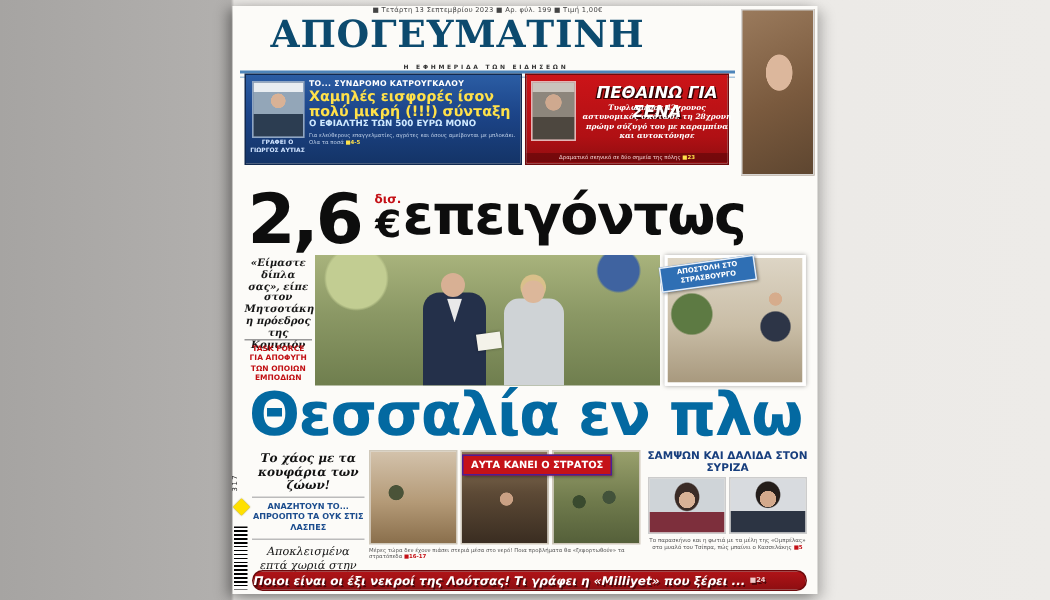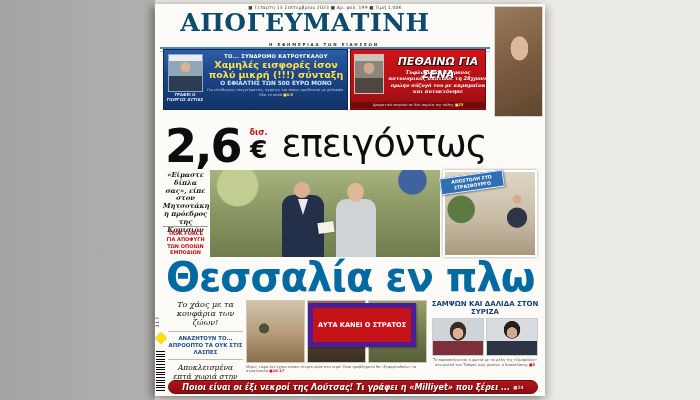--- a/index.html
+++ b/index.html
@@ -33,21 +33,21 @@
   .promoL{top:45px;left:8px;width:185px;height:61px;
           background:linear-gradient(180deg,#2b5da4 0%,#1c4488 45%,#143467 100%);
           border:1px solid #11294f;box-sizing:border-box;}
   .promoL .thumb{position:absolute;left:4px;top:4px;width:33px;height:36px;border:1px solid #8fa6c4;
       background-color:#5b6a7c;
       background-image:
         radial-gradient(circle 7px at 50% 34%,#d9b296 68%,rgba(0,0,0,0) 72%),
         linear-gradient(180deg,#e9edf1 0 18%,#93a6b8 18% 58%,#2c3d51 58%);}
   .promoL .byline{position:absolute;left:2px;top:42px;width:38px;text-align:center;
       font-size:4px;font-weight:bold;color:#cfe3ff;line-height:1.25;}
-  .promoL .txt{position:absolute;left:42px;top:3px;width:140px;text-align:center;}
+  .promoL .txt{position:absolute;left:42px;top:3px;width:140px;text-align:left;}
   .pl-kicker{font-size:5.2px;font-weight:bold;color:#fff;letter-spacing:.2px;}
   .pl-title{font-size:9.5px;font-weight:bold;color:#ffe14a;line-height:1.02;margin-top:1px;}
   .pl-sub{font-size:5.8px;font-weight:bold;color:#cfe9ff;margin-top:1px;}
   .pl-note{font-size:3.6px;color:#b9cce6;margin-top:2px;line-height:1.2;}
   .pl-ref{color:#ffe14a;font-weight:bold;}
 
   
   .promoR{top:45px;left:195px;width:136px;height:61px;
           background:linear-gradient(180deg,#cc1418 0%,#b01014 70%,#8e0d10 100%);
           border:1px solid #6e0a0c;box-sizing:border-box;}
@@ -67,21 +67,21 @@
   .pr-ref{color:#ffe14a;font-weight:bold;}
 
   
   .deck{top:111px;left:14px;width:364px;font-family:"DejaVu Serif",serif;
         font-weight:bold;font-size:10.5px;color:#111;}
   .headline1{top:121px;left:10px;width:376px;height:44px;white-space:nowrap;color:#0d0d0d;}
   .h1-num{font-size:46px;font-weight:bold;letter-spacing:-2px;line-height:.95;display:inline-block;vertical-align:top;}
   .h1-mid{display:inline-block;vertical-align:top;width:26px;text-align:right;margin-left:1px;}
   .h1-dis{display:block;font-size:8px;font-weight:bold;color:#c41016;margin-top:3px;}
   .h1-euro{display:block;font-size:25px;font-weight:bold;line-height:1;}
-  .h1-rest{font-size:37px;font-weight:normal;letter-spacing:-1px;line-height:1.05;display:inline-block;vertical-align:top;margin-left:14px;}
+  .h1-rest{font-size:37px;font-weight:bold;letter-spacing:-1px;line-height:1.05;display:inline-block;vertical-align:top;margin-left:1px;}
 
   .quote{top:168px;left:8px;width:45px;text-align:center;
          font-family:"DejaVu Serif",serif;font-style:italic;font-weight:bold;
          font-size:6.8px;color:#161616;line-height:1.15;}
   .taskforce{top:222px;left:8px;width:45px;text-align:center;
          font-size:5px;font-weight:bold;color:#c11014;line-height:1.25;
          border-top:1px solid #999;padding-top:3px;}
 
   .mainphoto{top:166px;left:55px;width:230px;height:87px;overflow:hidden;
       background:
@@ -111,41 +111,41 @@
       letter-spacing:-1px;color:#0369a1;line-height:1;white-space:nowrap;}
 
   
   .edgenum{top:312px;left:0px;font-size:4.5px;color:#222;writing-mode:vertical-rl;transform:rotate(180deg);letter-spacing:1px;}
   .diamond{top:330px;left:2px;width:8px;height:8px;background:#ffe000;transform:rotate(45deg);box-shadow:0 0 1px #998400;}
   .barcode{top:347px;left:1px;width:9px;height:42px;
       background:repeating-linear-gradient(180deg,#000 0 1px,#fff 1px 2.6px);}
 
   
   .bcol{top:297px;left:13px;width:75px;text-align:center;}
-  .b-item1{font-family:"DejaVu Serif",serif;font-style:italic;font-weight:normal;font-size:8px;color:#111;line-height:1.1;}
+  .b-item1{font-family:"DejaVu Serif",serif;font-style:italic;font-weight:bold;font-size:8px;color:#111;line-height:1.1;}
   .b-item2{font-size:5.4px;font-weight:bold;color:#1c4d8e;line-height:1.3;margin-top:4px;
       border-top:1px solid #bbb;border-bottom:1px solid #bbb;padding:3px 0;}
   .b-item3{font-family:"DejaVu Serif",serif;font-style:italic;font-size:7.5px;color:#111;margin-top:4px;line-height:1.15;}
 
   
   .army{top:296px;left:91px;width:181px;height:78px;}
   .aphotos{position:absolute;top:0;left:0;width:181px;height:63px;display:flex;gap:2px;}
   .ap{flex:1;border:1px solid #cfc8ba;box-sizing:border-box;}
   .ap1{background:
       radial-gradient(circle 8px at 30% 45%,#4a5338 0 60%,rgba(0,0,0,0) 66%),
       linear-gradient(180deg,#d3c2ab 0%,#b49a77 55%,#8a6f4c 100%);}
   .ap2{background:
       radial-gradient(circle 7px at 52% 52%,#caa184 0 60%,rgba(0,0,0,0) 66%),
       linear-gradient(180deg,#8a7458 0%,#5d4a36 45%,#3a2d21 100%);}
   .ap3{background:
       radial-gradient(circle 7px at 30% 55%,#394a2e 0 60%,rgba(0,0,0,0) 66%),
       radial-gradient(circle 7px at 65% 50%,#42523a 0 60%,rgba(0,0,0,0) 66%),
       linear-gradient(180deg,#99a06c 0%,#6f7a4c 55%,#55603a 100%);}
-  .astrip{position:absolute;top:3px;left:62px;background:#c51218;border:5px solid #4c1d95;
-      color:#fff;font-weight:bold;font-size:6.6px;padding:13px 5px;white-space:nowrap;box-shadow:1px 1px 2px rgba(0,0,0,.35);}
+  .astrip{position:absolute;top:3px;left:62px;background:#c51218;border:1px solid #4c1d95;
+      color:#fff;font-weight:bold;font-size:6.6px;padding:2px 5px;white-space:nowrap;box-shadow:1px 1px 2px rgba(0,0,0,.35);}
   .acap{position:absolute;top:65px;left:0;width:181px;font-size:3.6px;color:#555;line-height:1.2;}
   .acap .ref{color:#c41016;font-weight:bold;}
 
   
   .syriza{top:296px;left:275px;width:110px;text-align:center;}
   .s-title{font-size:7px;font-weight:bold;color:#173e7d;line-height:1.15;}
   .s-photos{display:flex;gap:2px;margin-top:2px;justify-content:center;}
   .sp{width:52px;height:38px;border:1px solid #ccc;box-sizing:border-box;}
   .sp1{background:
       radial-gradient(circle 8px at 50% 40%,#d9b296 66%,rgba(0,0,0,0) 70%),
@@ -155,21 +155,21 @@
       radial-gradient(circle 8px at 50% 38%,#d3a98c 66%,rgba(0,0,0,0) 70%),
       radial-gradient(ellipse 13px 14px at 50% 30%,#241d1a 60%,rgba(0,0,0,0) 66%),
       linear-gradient(180deg,#d8dbdf 0 60%,#2c3443 60%);}
   .s-cap{font-size:3.7px;color:#555;line-height:1.2;margin-top:2px;}
   .s-cap .ref{color:#c41016;font-weight:bold;}
 
   
   .bstrip{top:376px;left:13px;width:370px;height:14px;border-radius:7px;
       background:linear-gradient(180deg,#b01418 0%,#8e0e11 100%);
       border:1px solid #6e0a0c;box-sizing:border-box;
-      display:flex;align-items:center;justify-content:center;gap:3px;
+      display:flex;align-items:center;justify-content:flex-start;gap:3px;
       color:#fff;font-weight:bold;font-style:italic;font-size:8px;white-space:nowrap;
       text-shadow:1px 1px 0 rgba(0,0,0,.5);}
   .bstrip .ref{font-size:4.5px;color:#f0c9c9;font-style:normal;}
 </style>
 </head>
 <body>
 
 <div class="page">
 
   <div class="abs dateline">■ Τετάρτη 13 Σεπτεμβρίου 2023 ■ Αρ. φύλ. 199 ■ Τιμή 1,00€</div>

